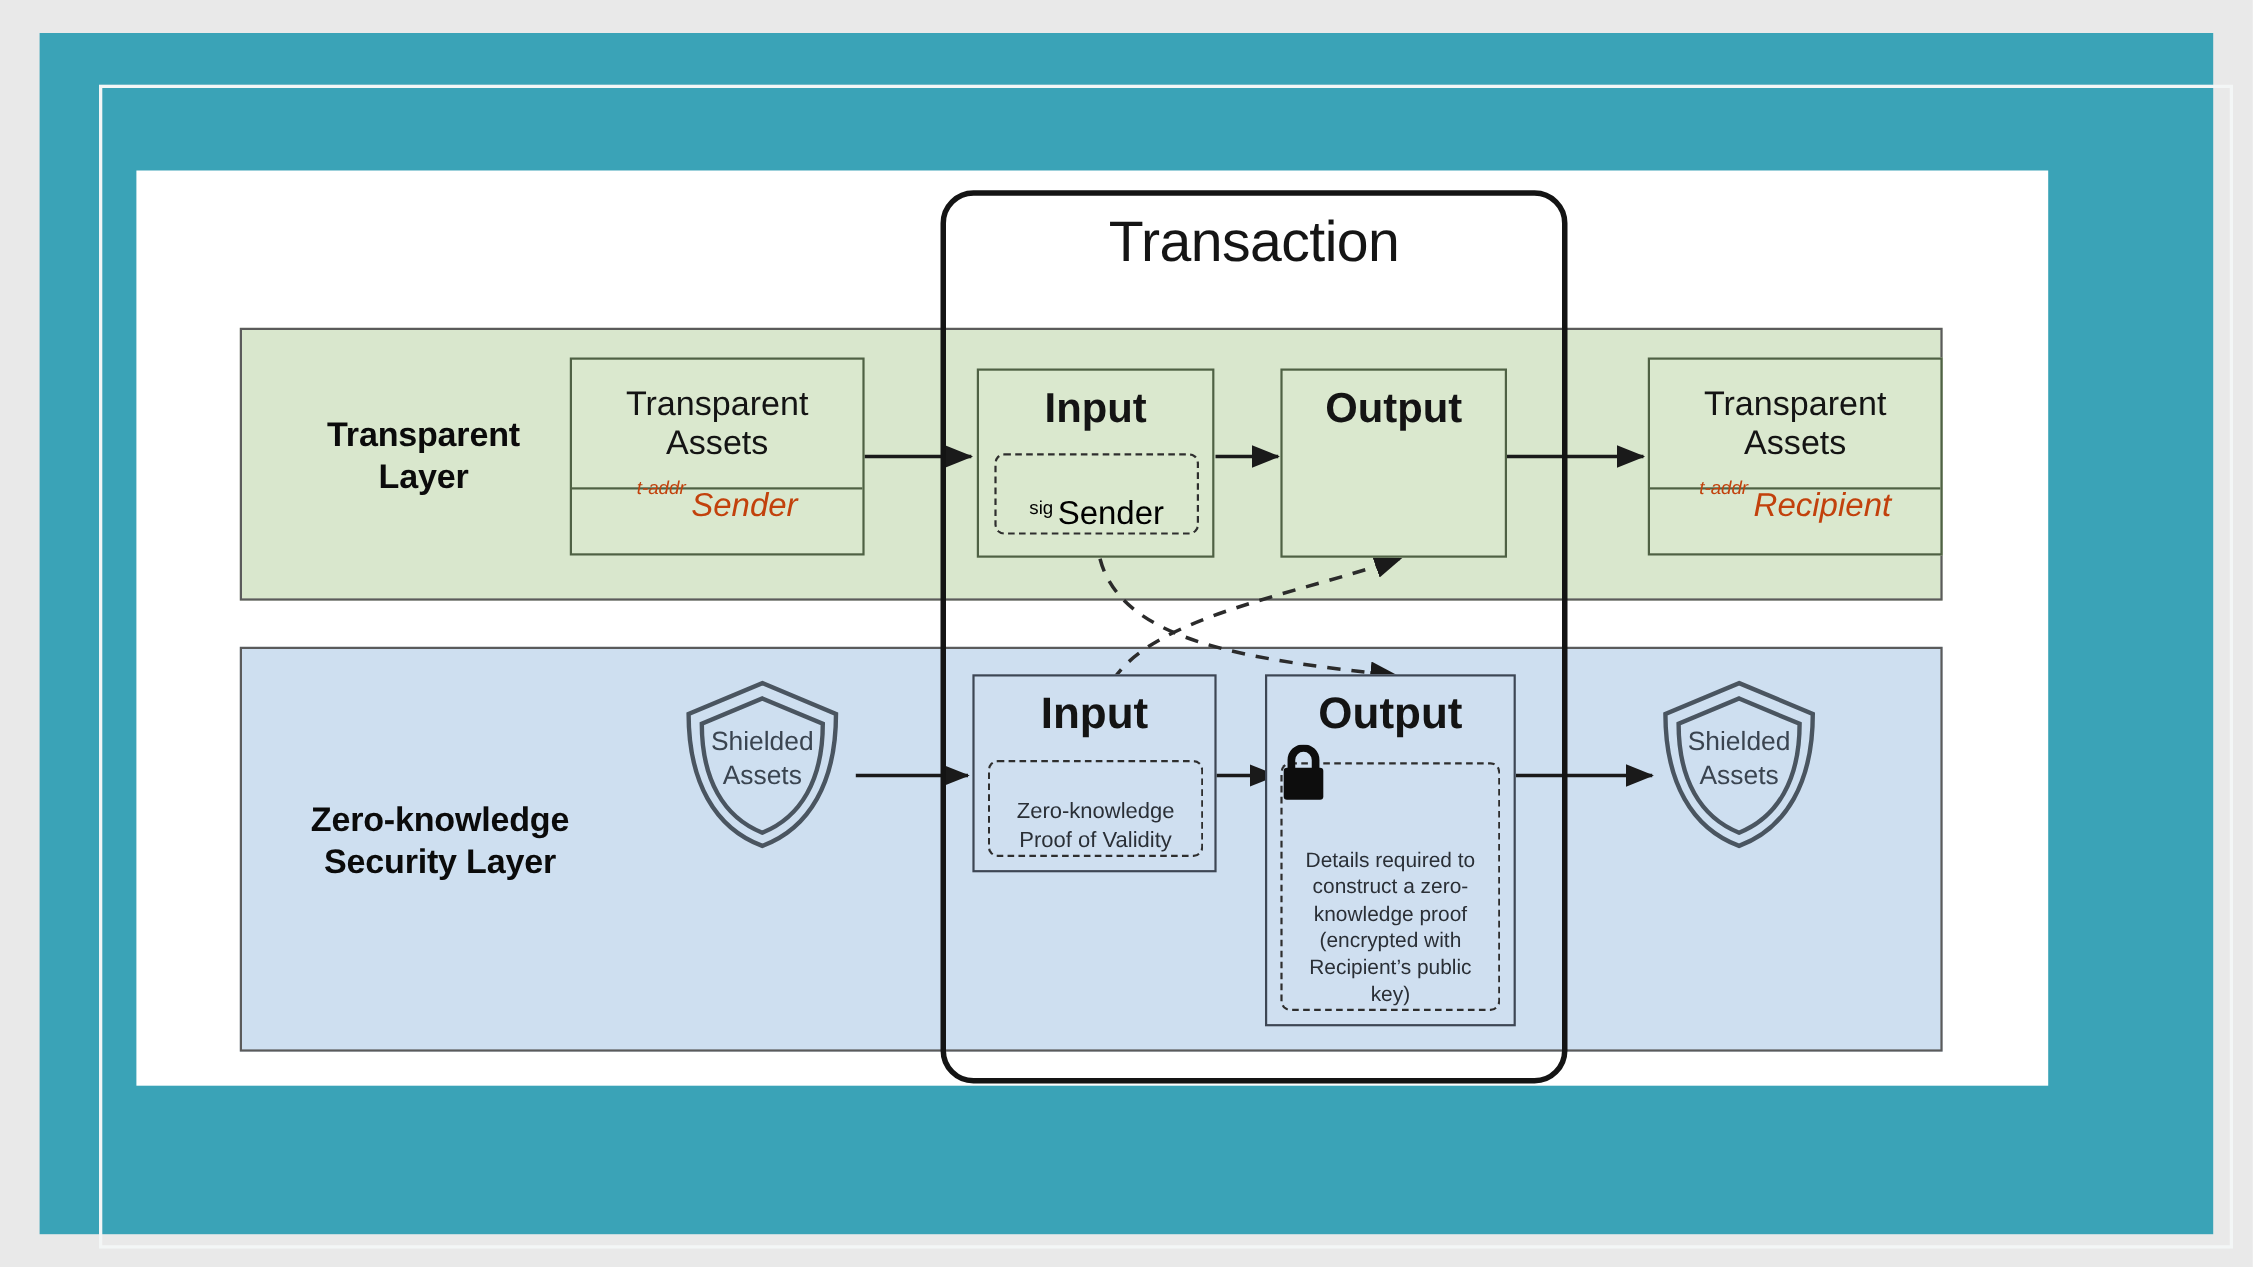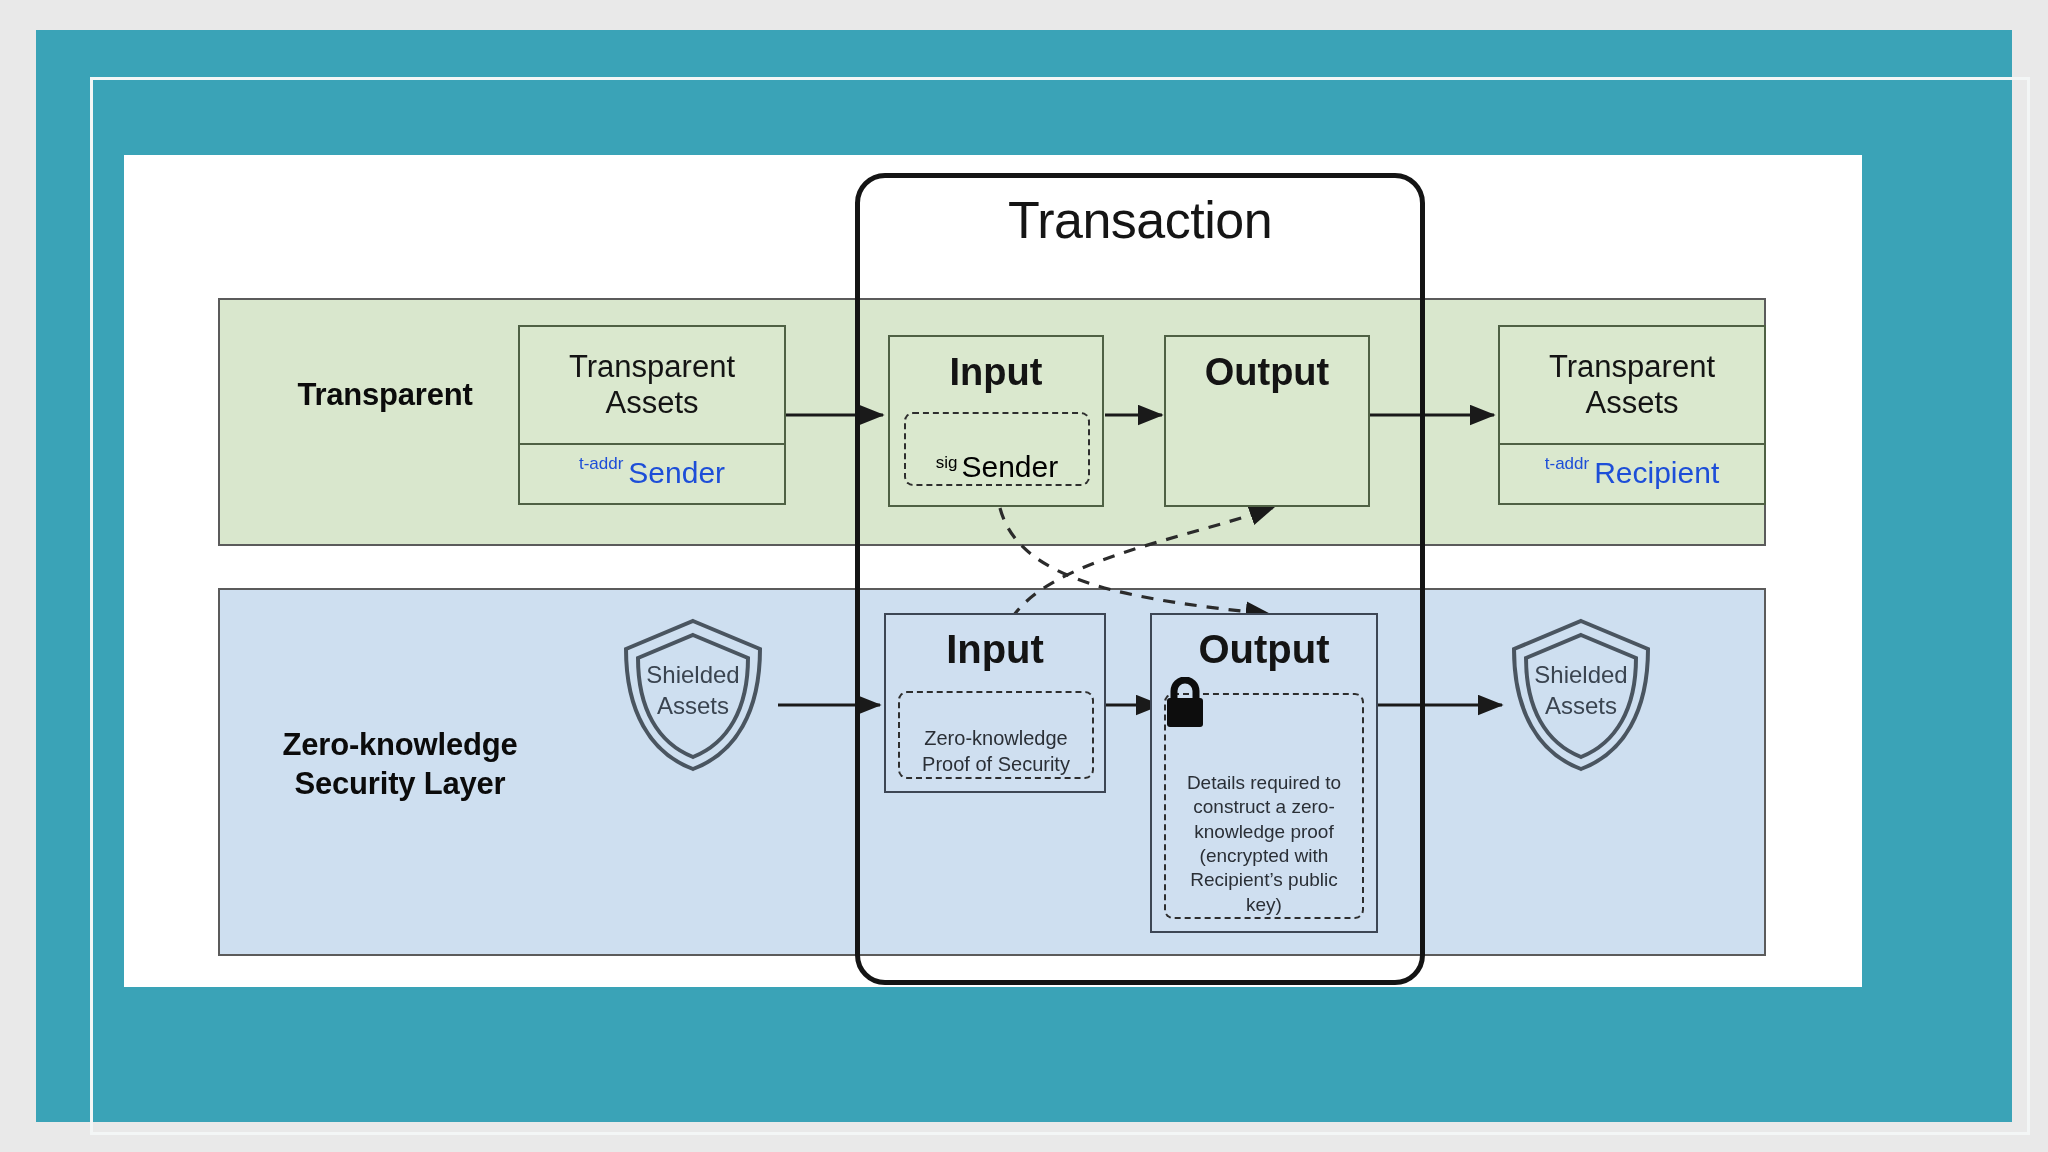--- a/index.html
+++ b/index.html
@@ -99,22 +99,23 @@
     position:absolute;left:0;right:0;top:0;height:116px;
     display:flex;align-items:center;justify-content:center;
     text-align:center;font-size:31px;line-height:1.17;color:#141414;
   }
   .assets-div{
     position:absolute;left:0;right:0;top:116px;height:0;
     border-top:2.5px solid #4f6144;
   }
   .assets-bottom{
     position:absolute;left:0;right:0;top:116px;bottom:0;
-    display:flex;align-items:center;justify-content:center;
-    color:#1d4ed8;
+    display:flex;justify-content:center;
+    color:#c2410c;
+    font-style:italic;
   }
   .taddr{ font-size:17px; vertical-align:super; margin-right:5px; position:relative; top:-9px;}
   .addr-name{ font-size:30px; }
 
   
   .io-box{ }
   .io-title{
     position:absolute;left:0;right:0;
     text-align:center;color:#141414;font-weight:bold;
   }
@@ -166,20 +167,21 @@
     <div class="mat-inner-line"></div>
   </div>
 
   <div class="canvas"></div>
 
   <div class="layer transparent-layer"></div>
   <div class="layer zk-layer"></div>
 
   <div class="layer-label tl">
     <div>Transparent</div>
+    <div>Layer</div>
   </div>
   <div class="layer-label zk">
     <div>Zero-knowledge</div>
     <div>Security Layer</div>
   </div>
 
   <svg class="conn" viewBox="0 0 2048 1152">
     <defs>
       <marker id="arw" markerWidth="9" markerHeight="9" refX="7.5" refY="3.2" orient="auto">
         <path d="M0,0 L8,3.2 L0,6.4 z" fill="#1a1a1a"></path>
@@ -252,21 +254,21 @@
       <div>Shielded</div>
       <div>Assets</div>
     </div>
   </div>
 
   <div class="node blue io-box" style="left:884px;top:613px;width:222px;height:180px;">
     <div class="io-title" style="top:12px;font-size:40px;">Input</div>
     <div class="dashed thin" style="left:12px;top:76px;width:196px;height:88px;">
       <div class="zkproof-txt">
         <div>Zero-knowledge</div>
-        <div>Proof of Security</div>
+        <div>Proof of Validity</div>
       </div>
     </div>
   </div>
 
   <div class="node blue io-box" style="left:1150px;top:613px;width:228px;height:320px;">
     <div class="io-title" style="top:12px;font-size:40px;">Output</div>
     <div class="dashed thin" style="left:12px;top:78px;width:200px;height:226px;">
       <div class="details-txt">Details required to construct a zero-knowledge proof (encrypted with Recipient’s public key)</div>
     </div>
     <svg class="lock-icon" style="left:10px;top:62px;" viewBox="0 0 46 54">

